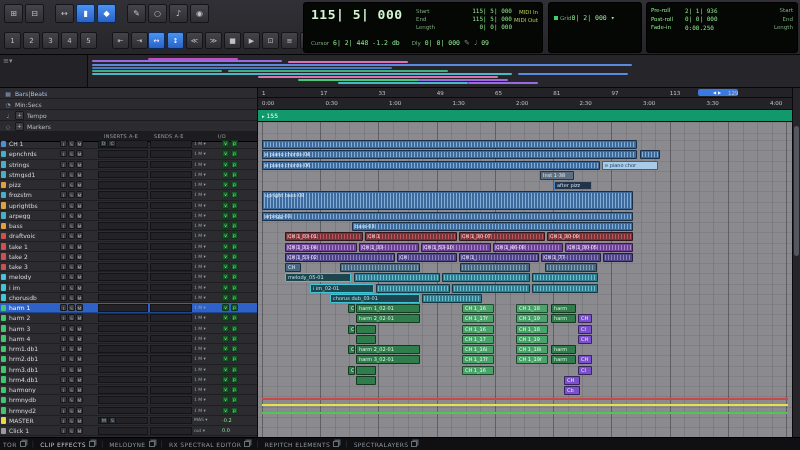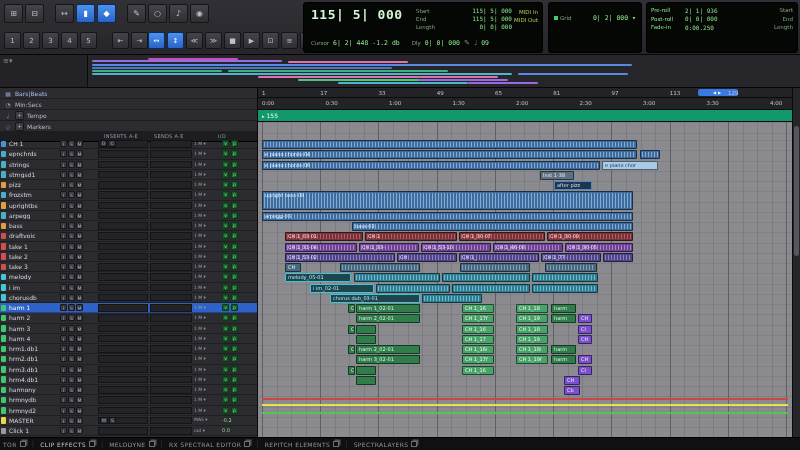--- a/index.html
+++ b/index.html
@@ -25,21 +25,21 @@
   .selcol{position:absolute;left:112px;top:4px;width:96px;}
   .selrow{display:flex;justify-content:space-between;height:8px;line-height:8px;}
   .sellab{color:#7fa87f;font-size:5.5px;}
   .selval{color:#8fe88f;font:6px "DejaVu Sans Mono","Liberation Mono",monospace;}
   .midicol{position:absolute;right:4px;top:5px;text-align:right;color:#b9cc55;font-size:5.5px;line-height:8px;}
   .cursorrow{position:absolute;left:7px;bottom:5px;display:flex;align-items:center;gap:4px;}
   .glab{color:#7fa87f;font-size:5.5px;}
   .gval{color:#8fe88f;font:6.5px "DejaVu Sans Mono","Liberation Mono",monospace;}
   .dim-ic{color:#8a8a90;font-size:7px;}
   #grid-panel{left:548px;top:2px;width:94px;height:51px;padding:4px 5px;}
-  .gp-row{display:flex;justify-content:space-between;align-items:center;height:21px;}
+  .gp-row{display:flex;align-items:center;height:21px;}
   .gdot{width:4px;height:4px;background:#3fd06a;display:inline-block;margin-right:2px;}
   #roll-panel{left:646px;top:2px;width:152px;height:51px;padding:3px 4px;}
   .rollrow{display:flex;align-items:center;height:8.5px;line-height:8.5px;}
   .rolllab{color:#8fe88f;font-size:5.5px;width:34px;}
   .rollval{color:#8fe88f;font:6px "DejaVu Sans Mono","Liberation Mono",monospace;width:52px;}
   .rollsub{color:#7fa87f;font-size:5.5px;margin-left:auto;}
   
   #overview{position:absolute;left:0;top:55px;width:800px;height:33px;background:#1b1b1f;border-bottom:1px solid #060608;box-sizing:border-box;}
   #overview-left{position:absolute;left:0;top:0;width:88px;height:100%;background:#232327;border-right:1px solid #0a0a0c;color:#8a8a92;font-size:7px;padding:2px 3px;box-sizing:border-box;}
   #overview-graph{position:absolute;left:88px;top:0;right:0;bottom:0;background:#26262a;}

